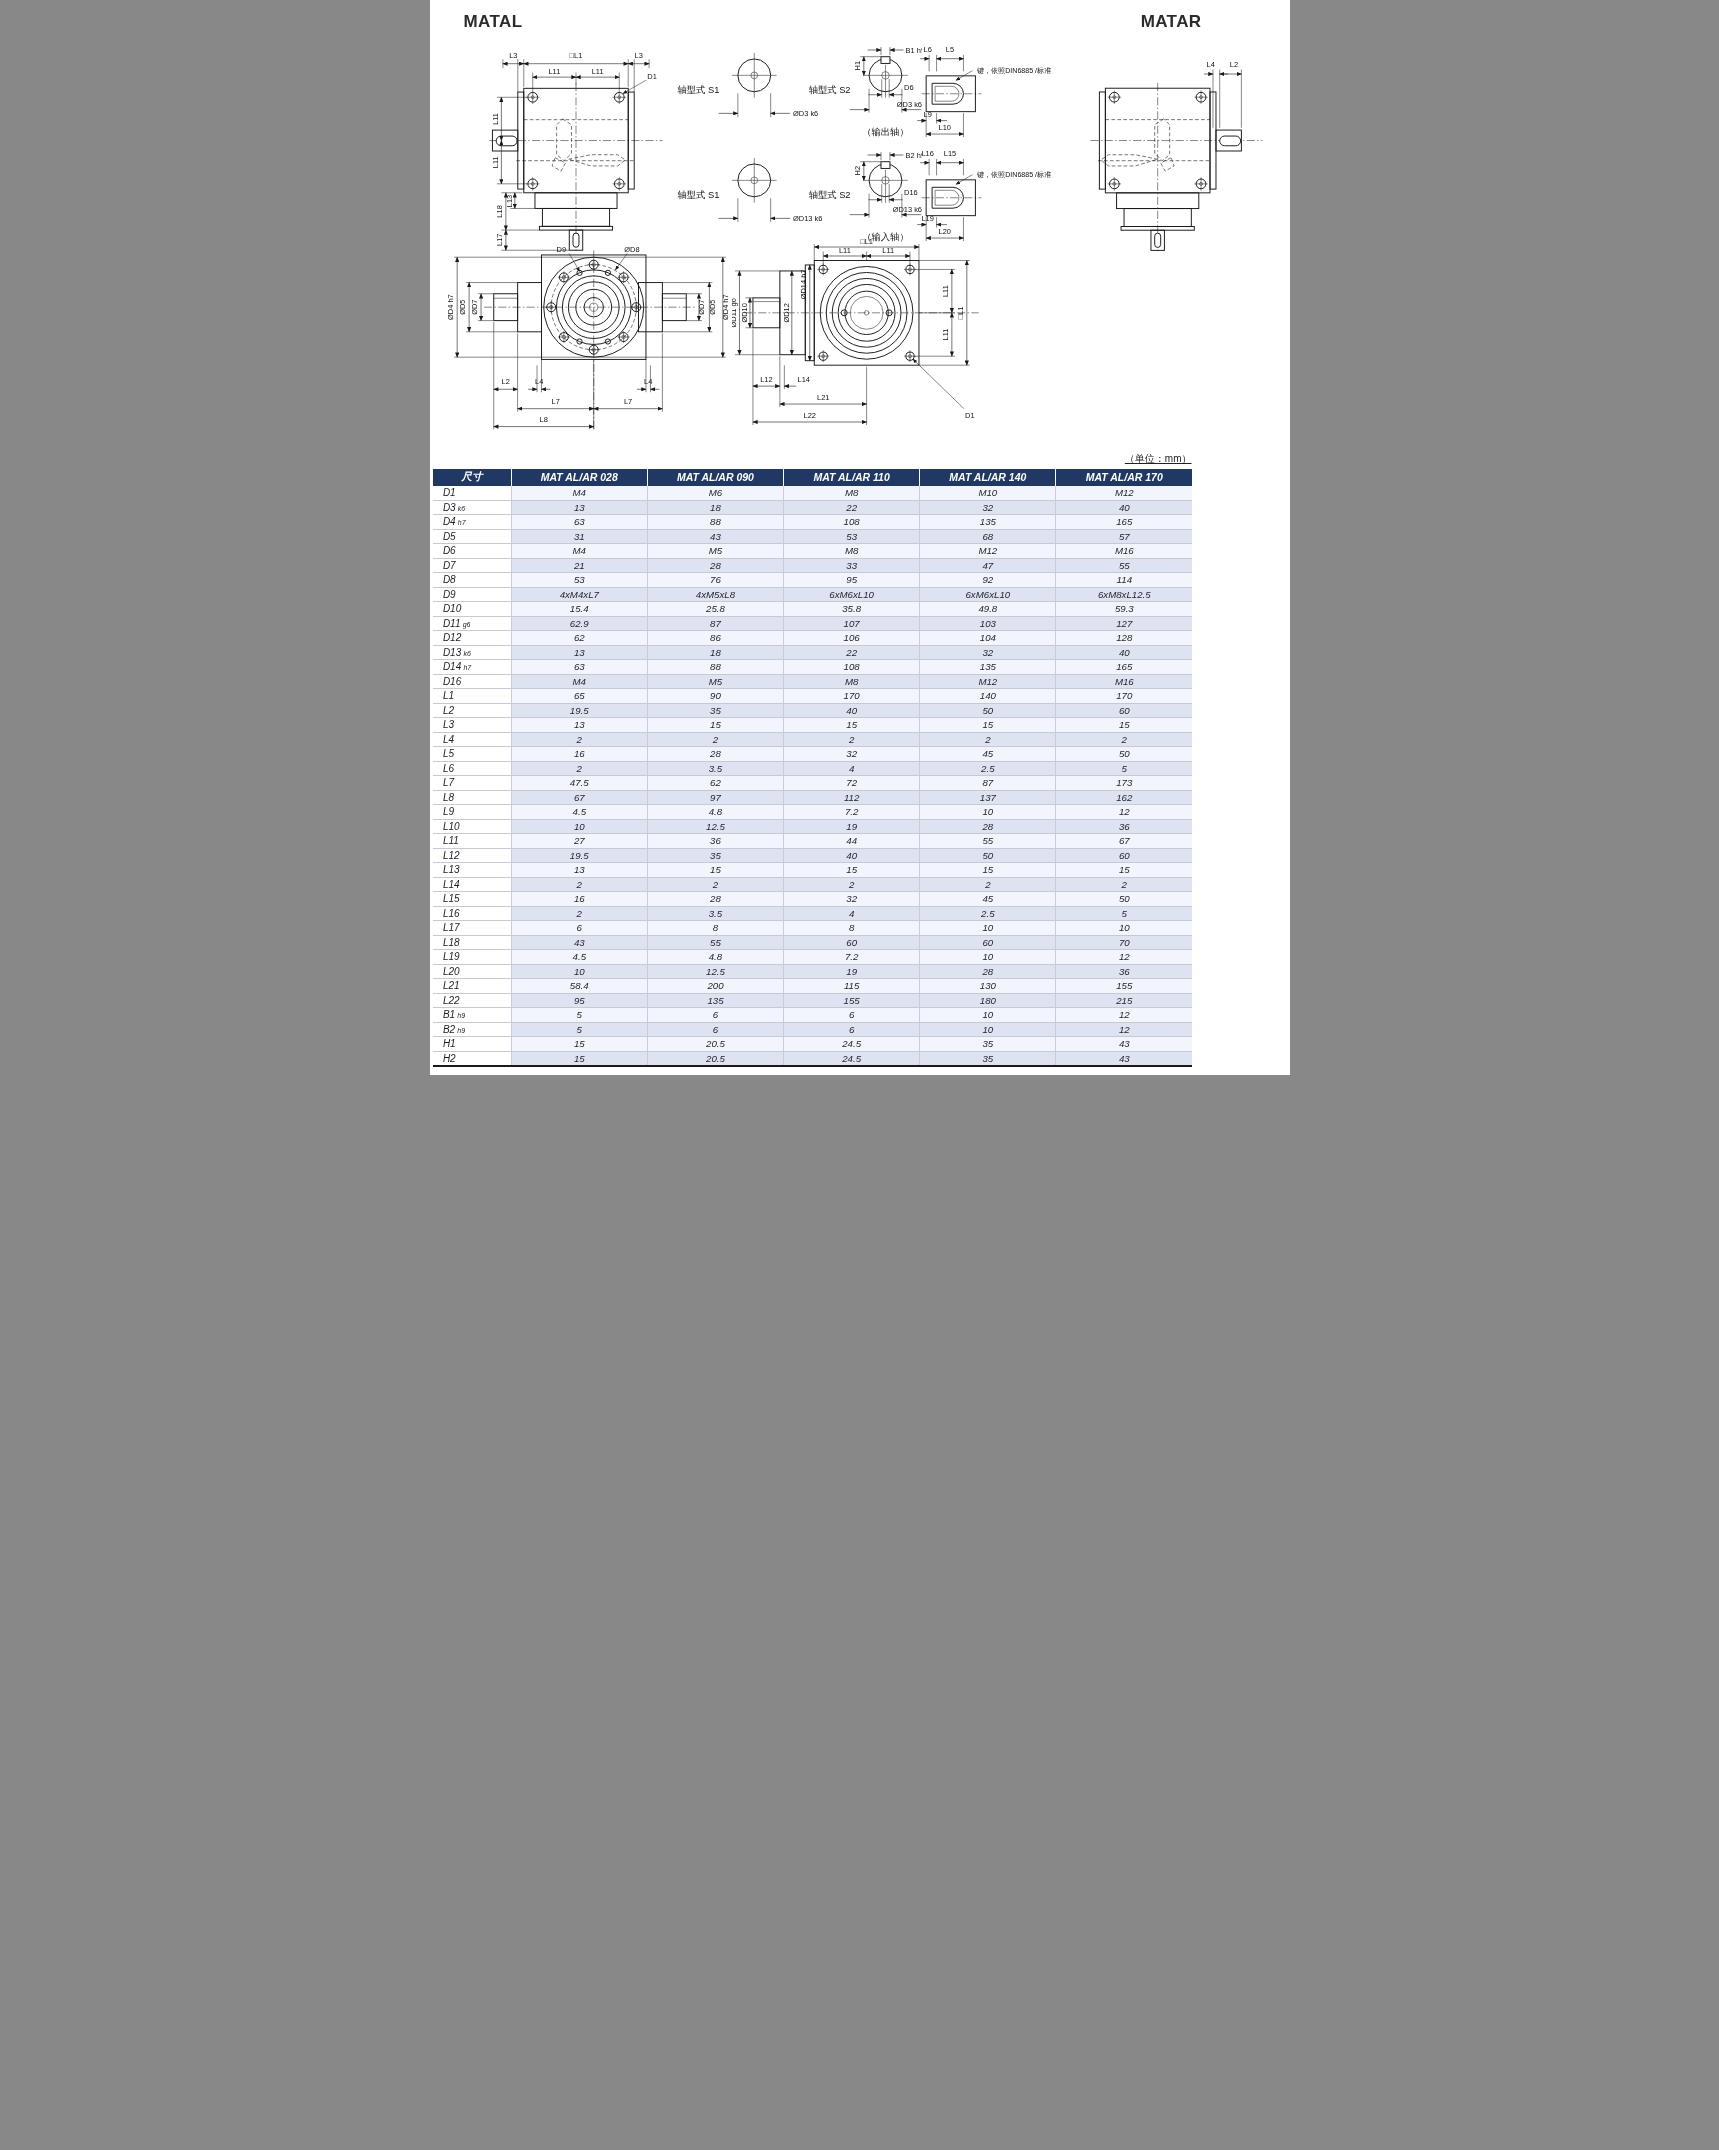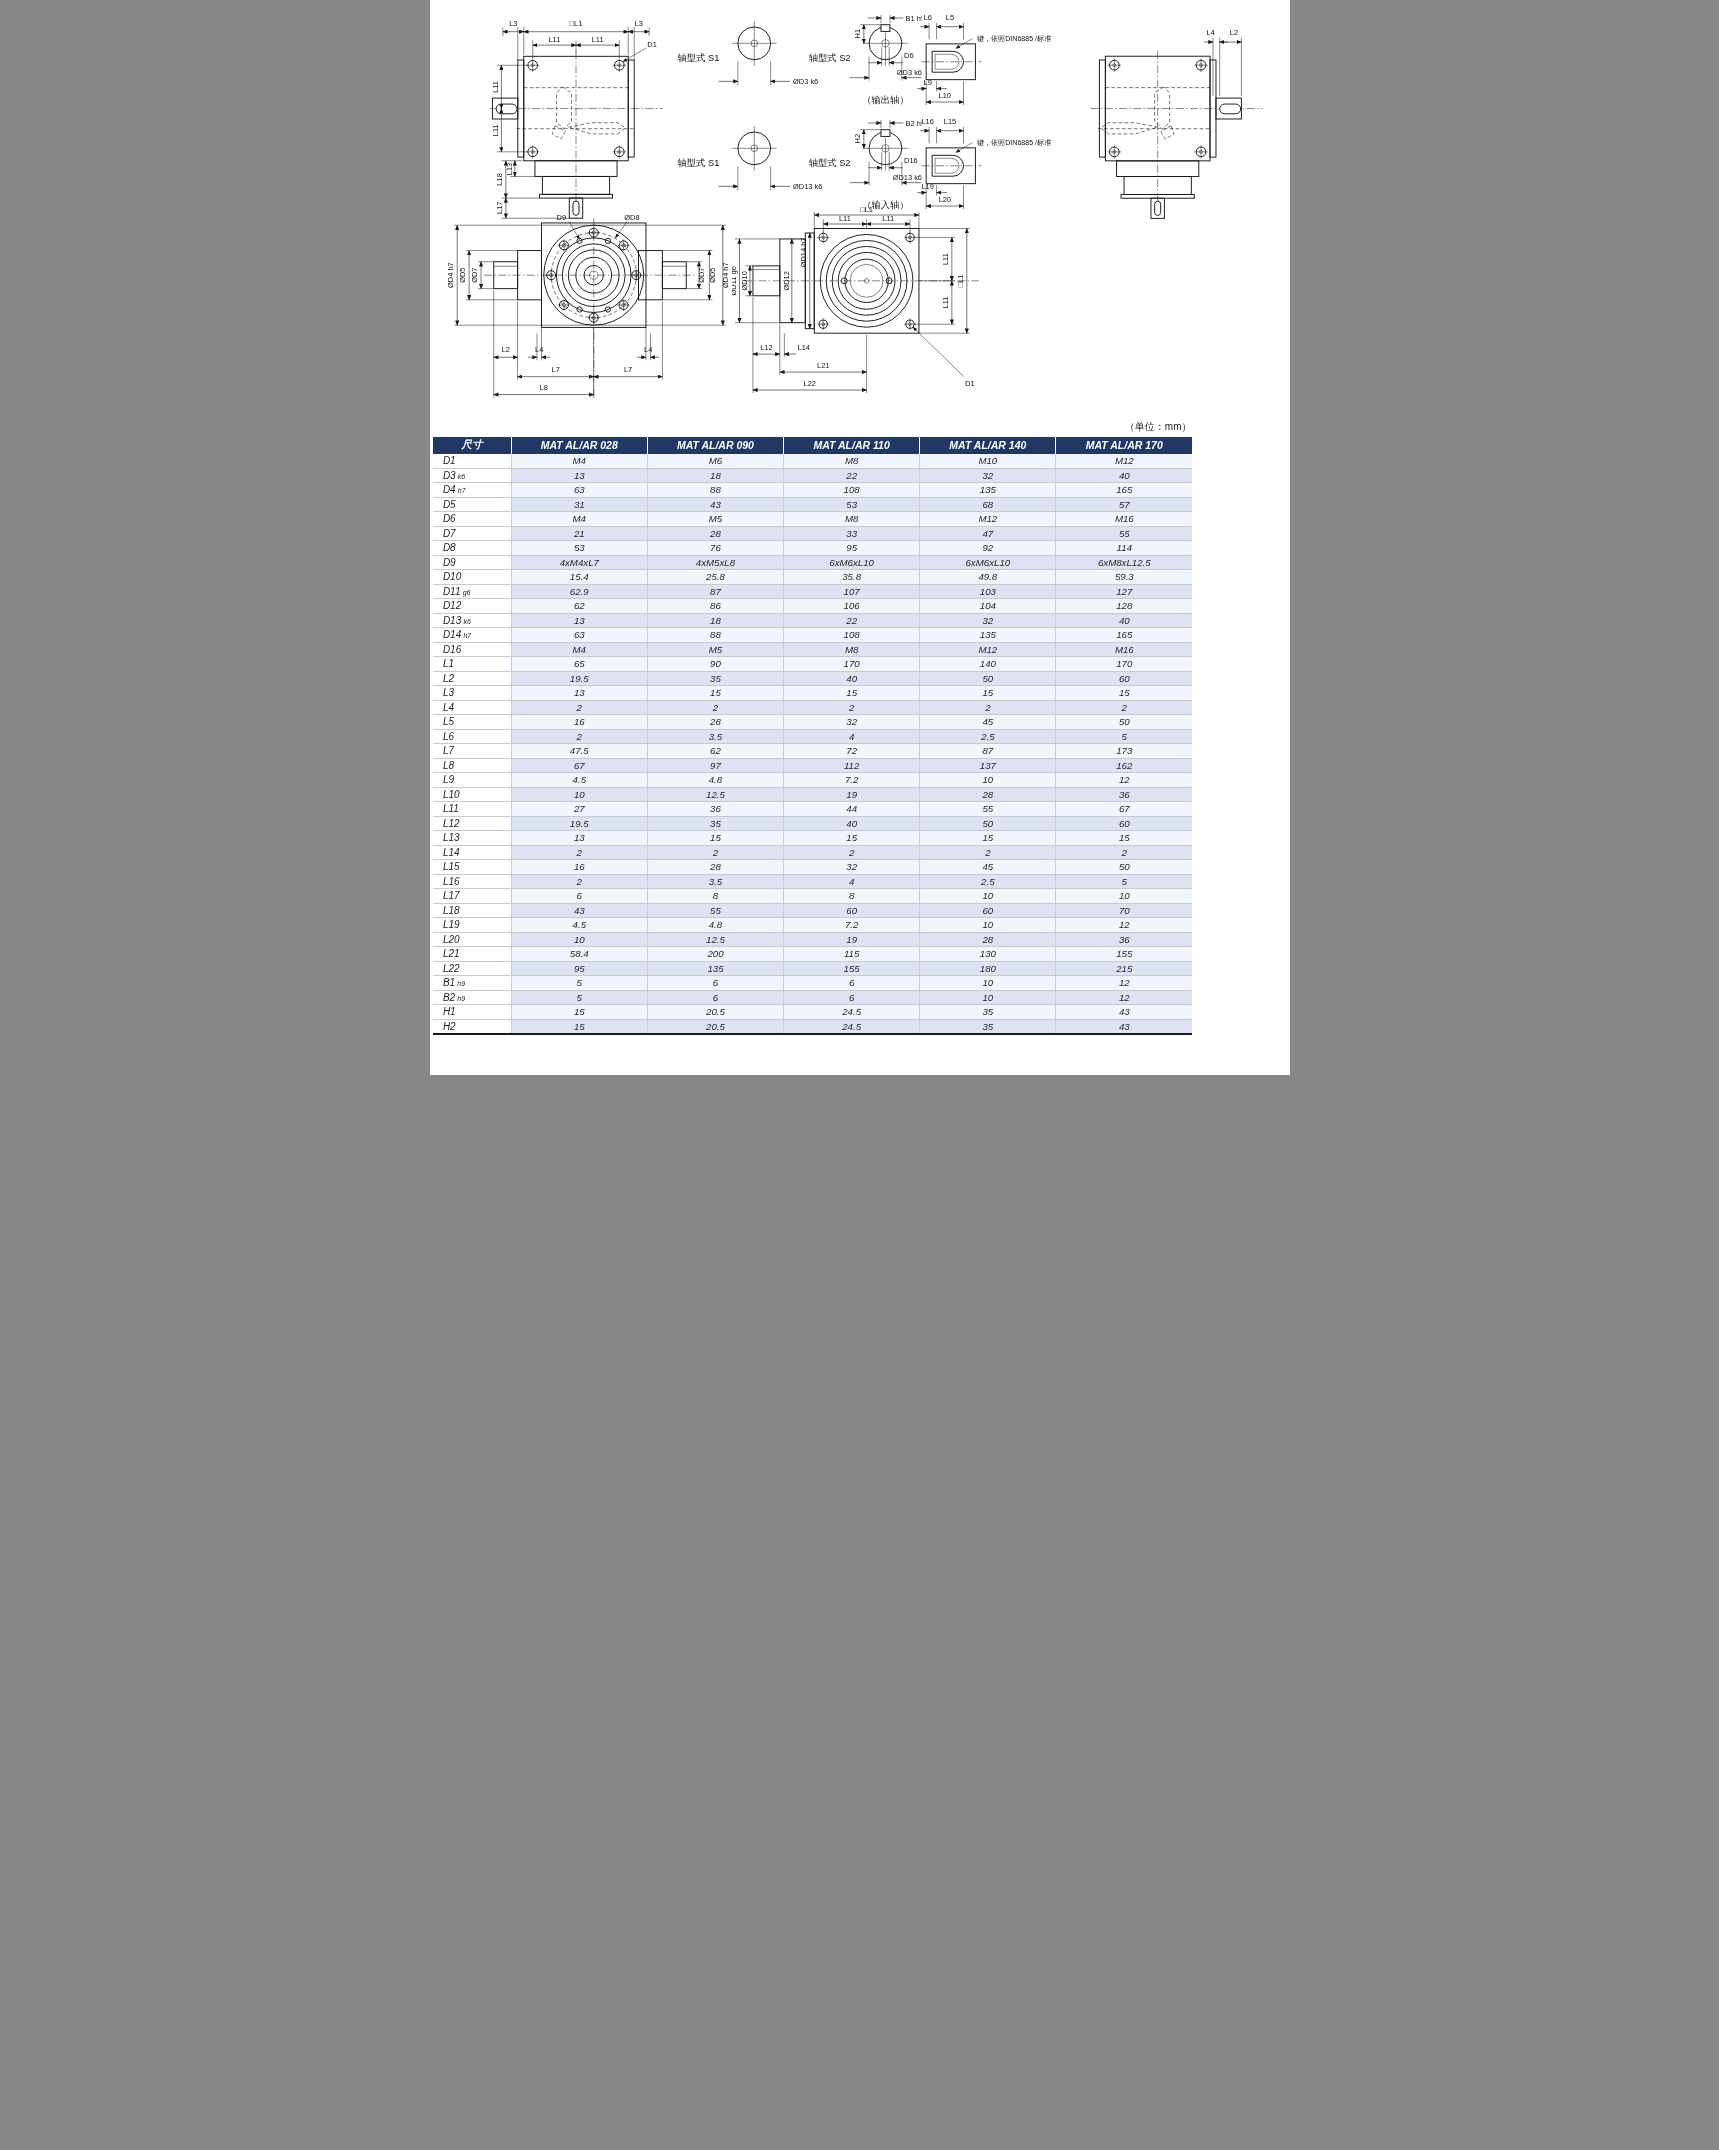--- a/index.html
+++ b/index.html
@@ -16,21 +16,21 @@
   svg .dim  { stroke:#1a1a1a; stroke-width:.8;  fill:none; }
   svg .dash { stroke:#1a1a1a; stroke-width:.8; stroke-dasharray:5 3; fill:none; }
   svg .cl   { stroke:#1a1a1a; stroke-width:.7; stroke-dasharray:11 3 2 3; fill:none; }
   svg .wf   { fill:#fff; }
   svg text.lbl  { font:10px "Liberation Sans",sans-serif; fill:#111; text-anchor:middle; }
   svg text.lbls { font:10px "Liberation Sans",sans-serif; fill:#111; text-anchor:start; }
   svg text.lble { font:10px "Liberation Sans",sans-serif; fill:#111; text-anchor:end; }
   svg text.cjk  { font:12.5px "Liberation Sans",sans-serif; fill:#111; }
   svg text.note { font:9.5px "Liberation Sans",sans-serif; fill:#111; }
 
-  .units-note { width:762px; text-align:right; font-size:10px; color:#222; margin-top:7.5px; }
+  .units-note { width:762px; text-align:right; font-size:10px; color:#222; margin-top:7.5px;text-decoration:underline; }
 
   table.dims { border-collapse:collapse; table-layout:fixed; width:759px; margin:3px 0 0 3.7px;
                border-bottom:2.2px solid #1a1a1a;font-style:italic; }
   table.dims thead th { background:var(--header-bg,#1f3864); color:var(--header-text,#fff);
       font-size:10.5px; font-weight:bold; height:17px; border-left:1.5px solid #fff; padding:0; }
   table.dims thead th:first-child { border-left:none; width:78px; }
   table.dims tbody th.rowlabel { background:#fff; text-align:left; padding-left:9.7px; font-weight:normal;
       font-size:10px; color:#1c1c22; border-bottom:0.7px solid #c6cad6; border-right:0.7px solid #c9cdd9; height:14.5px; }
   table.dims tbody th.rowlabel .tol { font-size:7px; margin-left:2.2px; }
   table.dims tbody td { text-align:center; font-size:9.7px; color:#26262e; height:14.5px; padding:0;
@@ -44,20 +44,24 @@
 <svg width="0" height="0" style="position:absolute">
   <defs>
     <marker id="arw" viewBox="0 0 10 8" refX="9" refY="4" markerWidth="9" markerHeight="7" orient="auto-start-reverse">
       <path d="M0,0 L10,4 L0,8 z" fill="#1a1a1a"></path>
     </marker>
   </defs>
 </svg>
 
 <div class="page">
 
+  <div class="title-row">
+    <div class="ptitle">MATAL</div>
+    <div class="ptitle">MATAR</div>
+  </div>
 
   <div class="drawings">
 
     <svg style="left:49px;top:12px" width="194" height="208" viewBox="0 0 260 278">
       <defs>
           <g id="fv-screw">
             <circle r="6.5" class="s"></circle>
             <circle r="2" class="thin"></circle>
             <line x1="-9" y1="0" x2="9" y2="0" class="thin"></line>
             <line x1="0" y1="-9" x2="0" y2="9" class="thin"></line>

